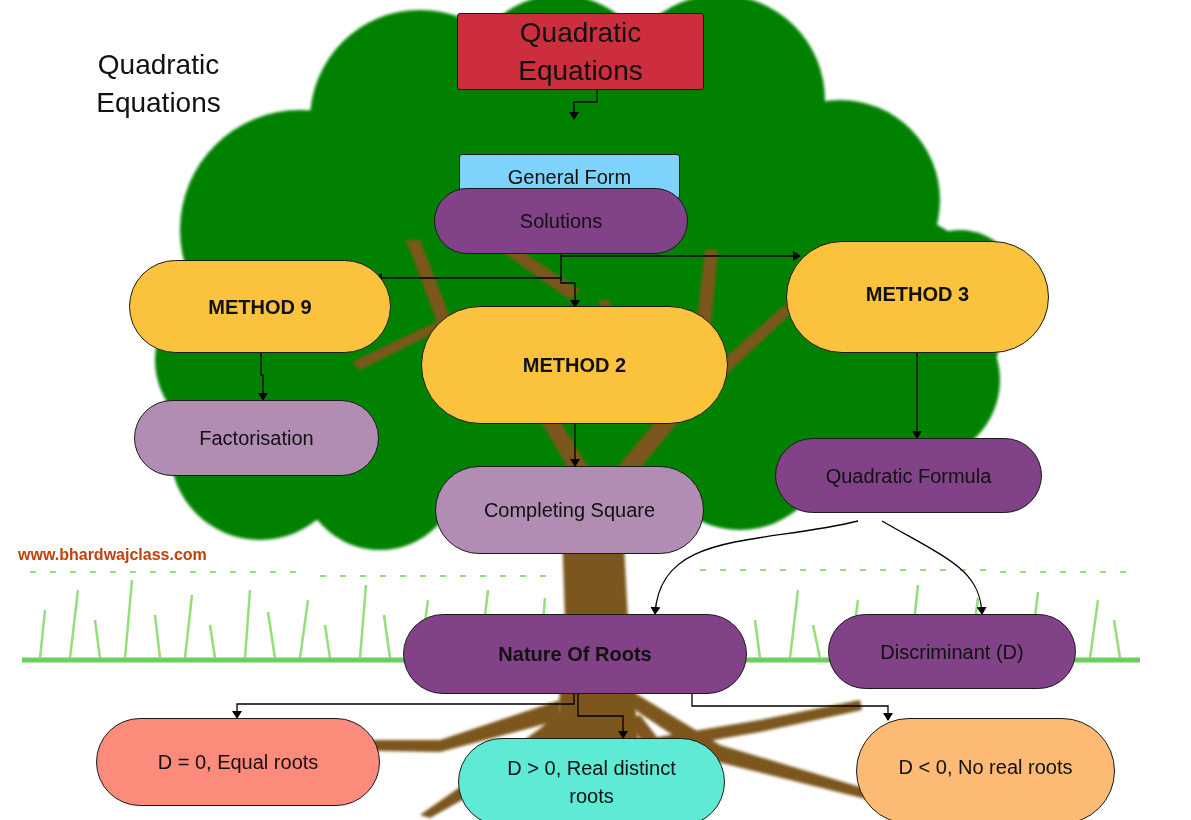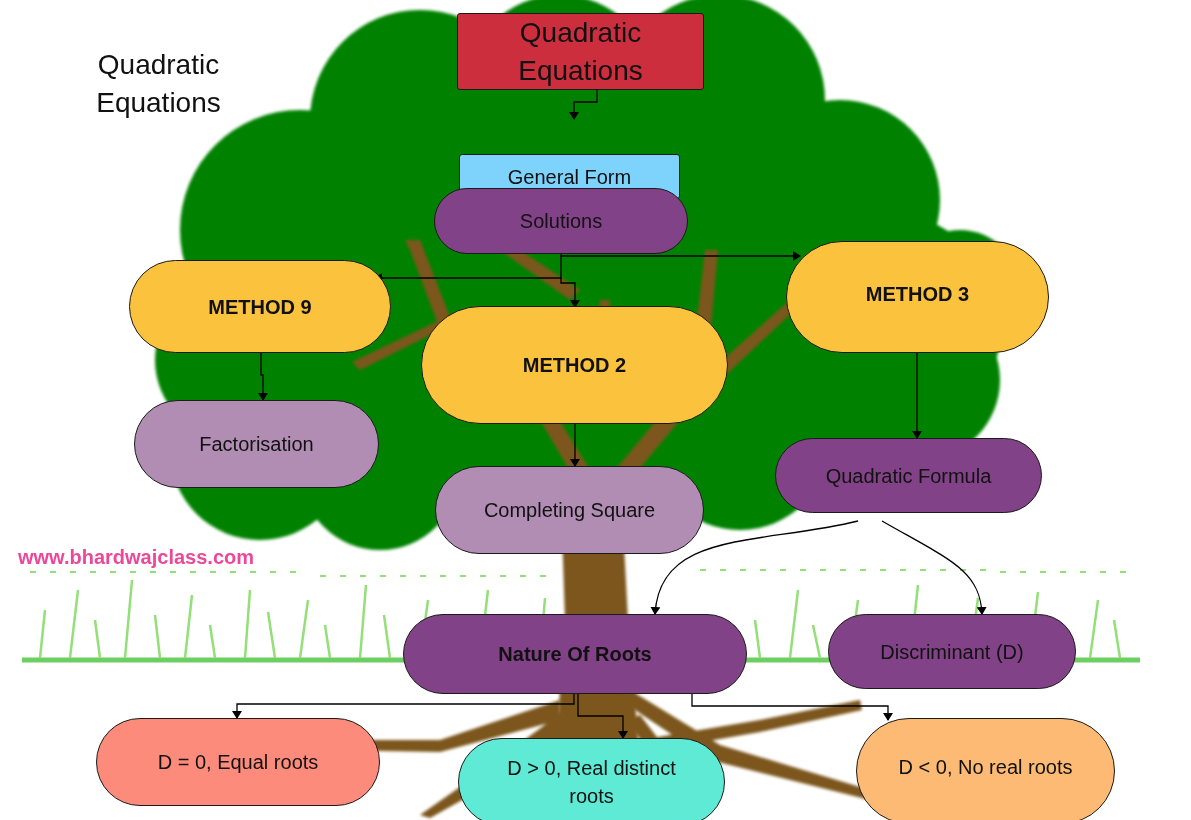--- a/index.html
+++ b/index.html
@@ -7,22 +7,22 @@
          font-family: "Liberation Sans", sans-serif; }
   #bg { position: absolute; left: 0; top: 0; width: 1191px; height: 820px; }
   .node { position: absolute; display: flex; align-items: center; justify-content: center;
           text-align: center; box-sizing: border-box; border: 1.3px solid #1a1a1a;
           color: #111; font-size: 20px; line-height: 28px; }
   .pill { border-radius: 999px; }
   .rect { border-radius: 3px; }
   .bold { font-weight: bold; }
   .side-title { position: absolute; left: 86px; top: 46px; font-size: 28px; line-height: 38px;
                 color: #111; text-align: center; width: 145px; }
-  .website { position: absolute; left: 18px; top: 546px; font-size: 20px; font-weight: bold;
-             color: #ec4899; }
+  .website { position: absolute; left: 18px; top: 546px; font-size: 16px; font-weight: bold;
+             color: #c2410c; }
   #edges { position: absolute; left: 0; top: 0; width: 1191px; height: 820px; pointer-events: none; }
 </style>
 </head>
 <body>
 
 <svg id="bg" viewBox="0 0 1191 820">
   <defs>
     <filter id="soft" x="-5%" y="-5%" width="110%" height="110%">
       <feGaussianBlur stdDeviation="1.6"></feGaussianBlur>
     </filter>
@@ -110,21 +110,21 @@
 <div class="node rect" style="left:459px; top:119px; width:221px; height:45px; background:#7dd3fc;margin-top:35px;">General Form</div>
 
 <div class="node pill" style="left:434px; top:188px; width:254px; height:66px; background:#824287;">Solutions</div>
 
 <div class="node pill bold" style="left:129px; top:260px; width:262px; height:93px; background:#fbc33d;">METHOD 9</div>
 
 <div class="node pill bold" style="left:421px; top:306px; width:307px; height:118px; background:#fbc33d;">METHOD 2</div>
 
 <div class="node pill bold" style="left:786px; top:241px; width:263px; height:112px; background:#fbc33d; padding-bottom:6px;">METHOD 3</div>
 
-<div class="node pill" style="left:134px; top:400px; width:245px; height:88px; background:#b18db4;">Factorisation</div>
+<div class="node pill" style="left:134px; top:400px; width:245px; height:76px; background:#b18db4;">Factorisation</div>
 
 <div class="node pill" style="left:435px; top:466px; width:269px; height:88px; background:#b18db4;">Completing Square</div>
 
 <div class="node pill" style="left:775px; top:438px; width:267px; height:75px; background:#824287;">Quadratic Formula</div>
 
 <div class="node pill" style="left:403px; top:614px; width:344px; height:80px; background:#824287;font-weight:bold;">Nature Of Roots</div>
 
 <div class="node pill" style="left:828px; top:614px; width:248px; height:75px; background:#824287;">Discriminant (D)</div>
 
 <div class="node pill" style="left:96px; top:718px; width:284px; height:88px; background:#fd8b7c; ">D = 0, Equal roots</div>

